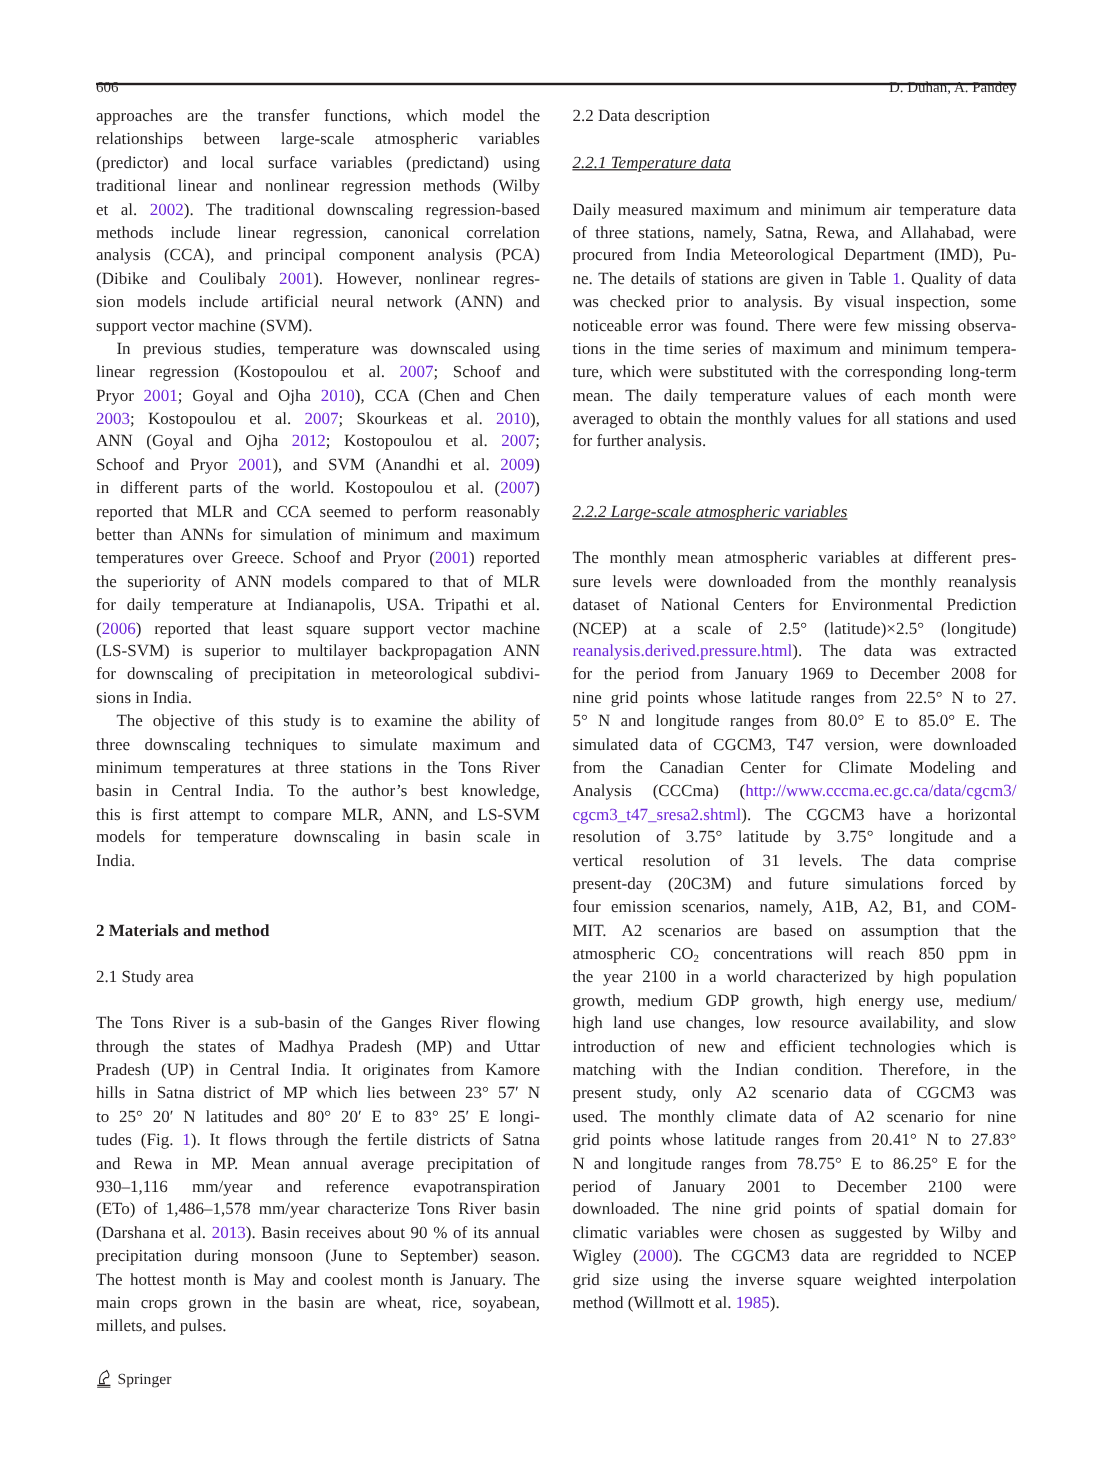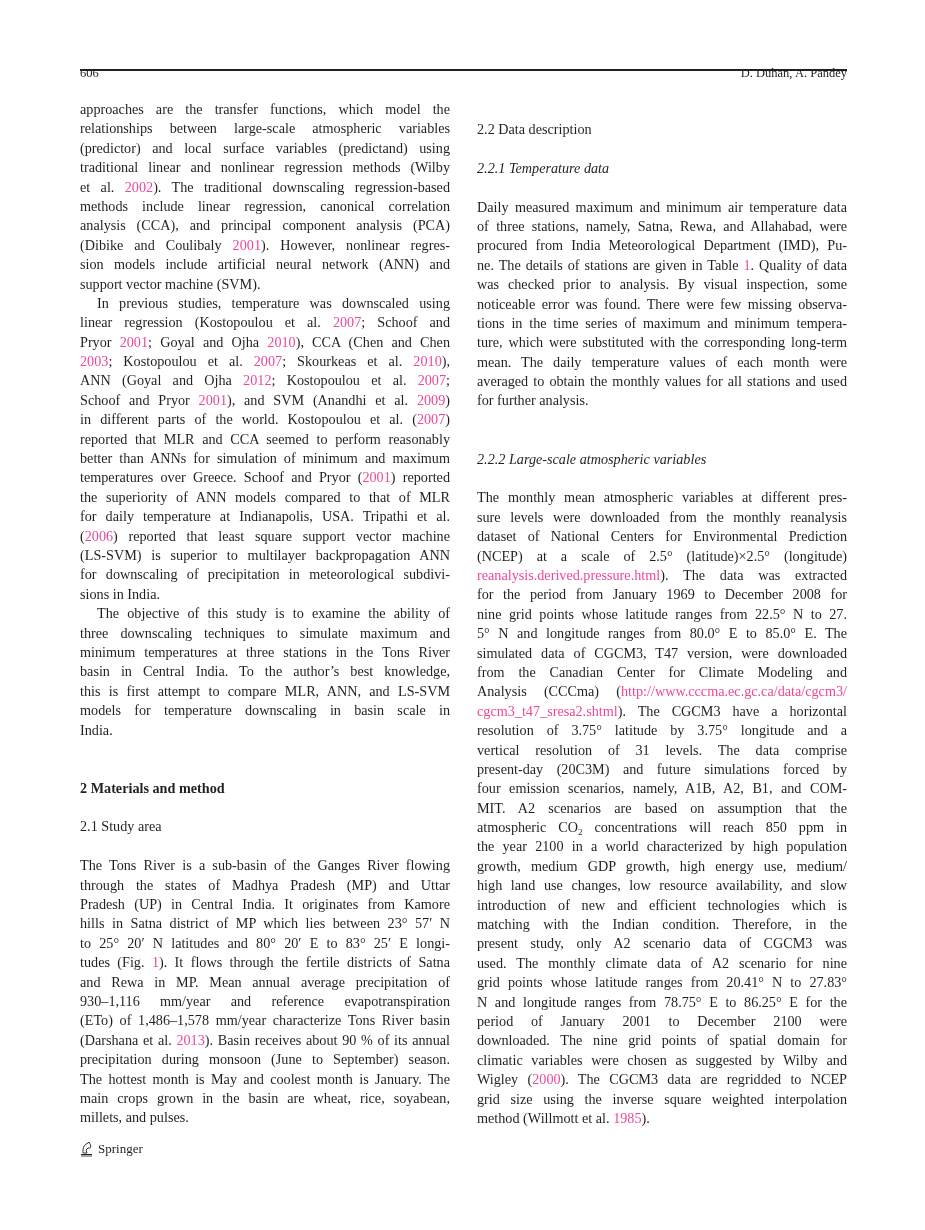--- a/index.html
+++ b/index.html
@@ -2,33 +2,33 @@
 <html><head>
 <meta charset="utf-8">
 <style>
   html, body { margin: 0; padding: 0; background: #ffffff; }
   body { width: 925px; height: 1230px; position: relative; overflow: hidden;
          font-family: "Liberation Serif", "DejaVu Serif", serif; color: #231f20; }
   .header { position: absolute; left: 80px; top: 50px; width: 767px; height: 20px; margin-top: 16px; }
   .page-num { position: absolute; left: 0; top: 0; font-size: 12.5px; }
   .running-head { position: absolute; right: 0; top: 0; font-size: 12.5px; text-align: right; }
   .rule { position: absolute; left: 80px; top: 69px; width: 767px; height: 2px; background: #231f20; }
-  .col { position: absolute; top: 100px; width: 370px; font-size: 14.2px; }
+  .col { position: absolute; top: 88px; width: 370px; font-size: 14.2px; }
   .col-left { left: 80px; }
-  .col-right { left: 477px; margin-top: 20px; }
+  .col-right { left: 477px; }
   .line { display: block; height: 19.4px; line-height: 19.4px; white-space: nowrap;
           text-align: justify; text-align-last: justify; }
   .line.last { text-align-last: left; }
   .indent { text-indent: 17px; }
   .gap1 { height: 19.4px; }
   .gap2 { height: 38.8px; }
   .heading-bold { font-weight: bold; text-align-last: left; }
-  .heading-it { font-style: italic; text-align-last: left; }
+  .heading-it { font-style: italic; text-align-last: left; text-decoration: underline; }
   .heading { text-align-last: left; }
-  .ref { color: #ec4899; }
+  .ref { color: #6d28d9; }
   sub { font-size: 9px; vertical-align: -3px; line-height: 0; }
   .footer { position: absolute; left: 80px; top: 1141px; display: flex; align-items: flex-end; gap: 4px; font-size: 13px; }
   .springer-icon { width: 14px; height: 16px; display: inline-block; }
 </style>
 </head>
 <body>
 
 <div class="header">
   <span class="page-num">606</span>
   <span class="running-head">D. Duhan, A. Pandey</span>

